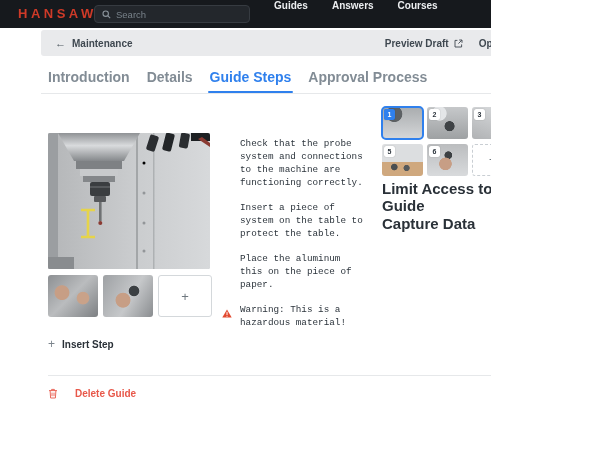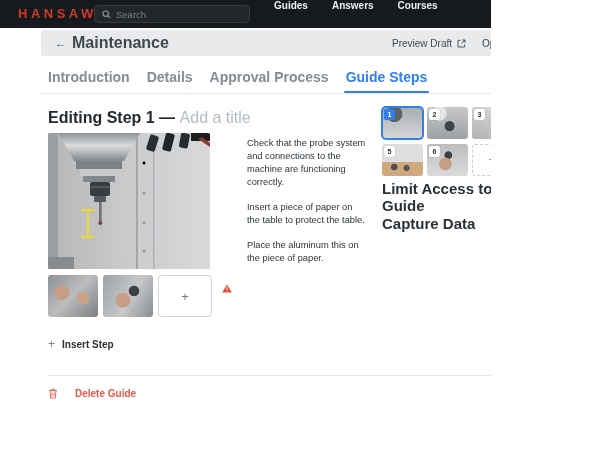--- a/index.html
+++ b/index.html
@@ -25,45 +25,45 @@
           background:#e8442e; }
   .avatar { position:absolute; left:562px; top:4px; width:20px; height:20px; border-radius:50%;
           border:1px solid #7e3a2a;
           background:radial-gradient(circle at 50% 38%, #e9cdb0 0 34%, #b05a3a 52%, #8e3425 100%); }
 
   
   .toolbar { position:absolute; left:41px; top:30px; width:504px; height:26px; background:#e9eaec;
           border-radius:3px; display:flex; align-items:center; }
   .back-group { display:flex; align-items:center; gap:6px; margin-left:14px; cursor:pointer; }
   .back-arrow { font-size:11px; color:#4a545c; line-height:1; }
-  .back-label { font-size:16px; font-weight:600; color:#3f4850;text-align:center; }
+  .back-label { font-size:10px; font-weight:600; color:#3f4850;text-align:center; }
   .toolbar-right { margin-left:auto; margin-right:10px; display:flex; align-items:center; gap:16px; }
   .tb-btn { display:flex; align-items:center; gap:5px; cursor:pointer; }
-  .tb-btn span { font-size:10px; font-weight:400; color:#3f4850; }
+  .tb-btn span { font-size:10px; font-weight:700; color:#3f4850; }
   .ellipsis { font-size:8px; letter-spacing:1px; color:#3f4850; }
 
   
   .tabs { position:absolute; left:48px; top:62px; height:31px; display:flex; gap:17px; }
   .tab { line-height:31px; font-size:14px; font-weight:600; color:#828c95; cursor:pointer; position:relative; }
   .tab.active { color:#2f80ed; }
   .tab.active::after { content:""; position:absolute; left:-2px; right:-2px; bottom:0; height:2px;
           background:#2f80ed; border-radius:1px; }
   .tabs-divider { position:absolute; left:41px; top:93px; width:504px; height:1px; background:#e6e8ea; }
 
   
   .step-heading { position:absolute; left:48px; top:109px; font-size:16px; font-weight:700; color:#222930; }
   .step-heading .placeholder { font-weight:400; color:#b2bcc4; }
 
   
   .main-photo { position:absolute; left:48px; top:133px; width:162px; height:136px; border-radius:2px;
           overflow:hidden; background:#c8cacc; cursor:pointer; }
 
   
   .bullets { position:absolute; left:222px; top:137px; width:144px; }
-  .bullet-item { display:flex; gap:15px; margin-bottom:12px; }
+  .bullet-item { display:flex; gap:8px; margin-bottom:12px;font-family:Liberation Mono, monospace; }
   .marker-col { width:10px; flex:0 0 10px; padding-top:3px; }
   .dot { width:5px; height:5px; border-radius:50%; margin-left:1px; margin-top:1px; }
   .dot.yellow { background:#f0c232; }
   .dot.dark { background:#262d33; }
   .bullet-text { font-size:9.3px; line-height:13px; color:#2c343c; }
 
   
   .media-strip { position:absolute; left:48px; top:275px; display:flex; gap:5px; }
   .media-thumb { width:50px; height:42px; border-radius:3px; overflow:hidden; cursor:pointer; }
   .media-add { width:54px; height:42px; border-radius:3px; border:1px solid #d4d8db; background:#fff;
@@ -178,29 +178,25 @@
       <div class="tb-btn">
         <span>Options</span>
         <span class="ellipsis">•••</span>
       </div>
     </div>
   </div>
 
   <div class="tabs">
     <div class="tab">Introduction</div>
     <div class="tab">Details</div>
+    <div class="tab active">Guide Steps</div>
     <div class="tab">Approval Process</div>
-    <div class="tab active">Guide Steps</div>
   </div>
   <div class="tabs-divider"></div>
 
-  <div class="step-heading">
-    <span>Editing Step 1 —</span>
-    <span class="placeholder">Add a title</span>
-  </div>
 
   <div class="main-photo">
     <svg width="162" height="136" viewBox="0 0 162 136">
       <defs>
         <linearGradient id="wall" x1="0" y1="0" x2="1" y2="0">
           <stop offset="0" stop-color="#b4b6b8"></stop>
             <stop offset="0.5" stop-color="#c9cbcd"></stop>
             <stop offset="1" stop-color="#d7d9db"></stop>
         </linearGradient>
         <linearGradient id="spin" x1="0" y1="0" x2="0" y2="1">
@@ -243,36 +239,37 @@
     </svg>
   </div>
 
   <div class="bullets">
     <div class="bullet-item">
       <div class="marker-col"><span class="dot yellow"></span></div>
       <div class="bullet-text">Check that the probe system and connections to the machine are functioning correctly.</div>
     </div>
     <div class="bullet-item">
       <div class="marker-col"><span class="dot dark"></span></div>
-      <div class="bullet-text">Insert a piece of paper on the table to protect the table.</div>
+      <div class="bullet-text">Insert a piece of system on the table to protect the table.</div>
     </div>
     <div class="bullet-item">
       <div class="marker-col"><span class="dot dark"></span></div>
       <div class="bullet-text">Place the aluminum this on the piece of paper.</div>
     </div>
     <div class="bullet-item">
       <div class="marker-col" style="padding-top:2px;">
         <span style="display:block;">
           <svg width="10" height="9" viewBox="0 0 10 9">
               <path d="M5 0.4L9.7 8.6H0.3Z" fill="#e2492f"></path>
               <rect x="4.55" y="2.8" width="0.95" height="3.2" fill="#fff"></rect>
               <rect x="4.55" y="6.8" width="0.95" height="1" fill="#fff"></rect>
             </svg>
         </span>
       </div>
+      <div class="bullet-text">Warning: This is a hazardous material!</div>
     </div>
   </div>
 
   <div class="media-strip">
     <div class="media-thumb thumbA"></div>
     <div class="media-thumb thumbB"></div>
     <div class="media-add">
       <span>+</span>
     </div>
   </div>

